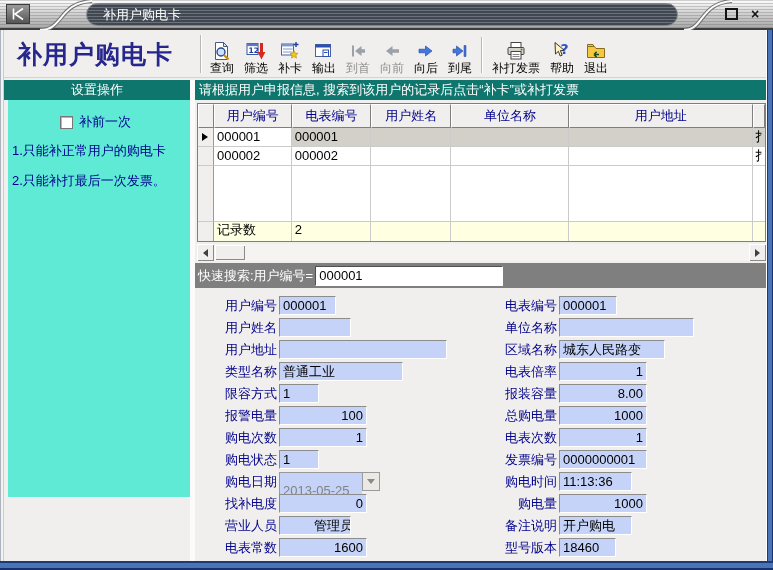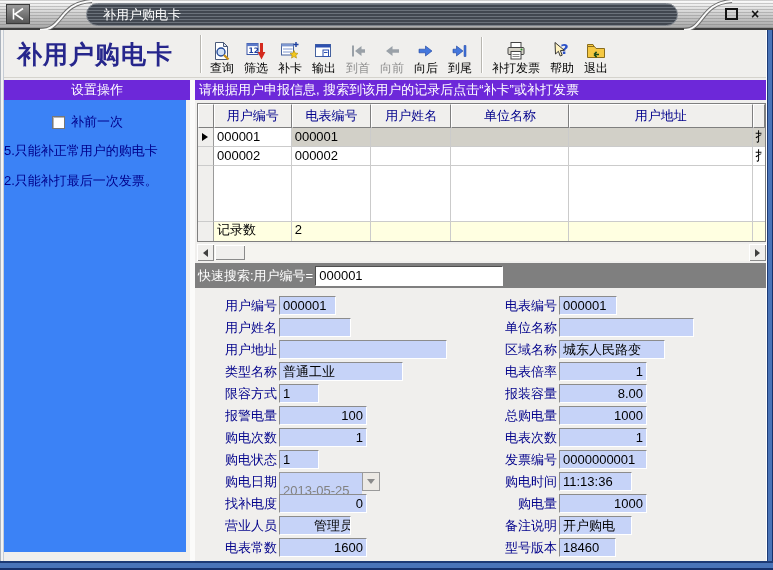--- a/index.html
+++ b/index.html
@@ -43,28 +43,28 @@
     background:linear-gradient(90deg,#b9b7b1 0 1px,#ffffff 1px 2px);}
   .tb-buttons{position:absolute;left:201px;top:2px;height:44px;display:flex;align-items:flex-end;}
   .tbtn{display:flex;flex-direction:column;align-items:center;justify-content:flex-end;
     padding:1px 4px 2px;margin:0 1px;font-size:12px;color:#000;line-height:14px;white-space:nowrap;}
   .tbtn svg{display:block;}
   .tbtn.disabled{color:#8e8e8e;}
   .tb-sep{width:2px;height:36px;margin:0 4px 4px;align-self:flex-end;
     background:linear-gradient(90deg,#b9b7b1 0 1px,#ffffff 1px 2px);}
 
   
-  .panel-header{position:absolute;top:80px;height:20px;background:#6d28d9;color:#fff;
+  .panel-header{position:absolute;top:80px;height:20px;background:#0f766e;color:#fff;
     font-size:13px;line-height:20px;box-sizing:border-box;z-index:3;white-space:nowrap;overflow:hidden;}
   .ph-side{left:4px;width:186px;text-align:center;}
   .ph-main{left:195px;width:571px;padding-left:4px;}
   .col-gap{position:absolute;left:190px;top:80px;width:5px;height:481px;background:#fbfbfa;z-index:2;}
 
   
-  .sidebar{position:absolute;left:0;top:100px;width:186px;height:452px;background:#3b82f6;}
+  .sidebar{position:absolute;left:8px;top:100px;width:186px;height:397px;background:#5eead4;}
   .cb-row{position:absolute;left:52px;top:13px;display:flex;align-items:center;}
   .cb-box{width:13px;height:13px;margin:0 6px 0 0;appearance:none;-webkit-appearance:none;
     background:#fff;border:1px solid #777;box-shadow:inset 1px 1px 0 #b5b5b5;}
   .cb-label{font-size:13px;color:#00008b;}
   .note{position:absolute;left:4px;font-size:13px;color:#00008b;white-space:nowrap;}
   .note1{top:42px;} .note2{top:72px;}
 
   
   .main{position:absolute;left:195px;top:100px;width:571px;height:461px;}
   .grid{position:absolute;left:2px;top:3px;width:569px;height:139px;border:1px solid #7f7f7f;
@@ -292,21 +292,21 @@
 
   <div class="panel-header ph-side">设置操作</div>
   <div class="panel-header ph-main">请根据用户申报信息, 搜索到该用户的记录后点击“补卡”或补打发票</div>
   <div class="col-gap"></div>
 
   <div class="sidebar">
     <div class="cb-row">
       <input type="checkbox" class="cb-box" style="">
       <span class="cb-label">补前一次</span>
     </div>
-    <div class="note note1">5.只能补正常用户的购电卡</div>
+    <div class="note note1">1.只能补正常用户的购电卡</div>
     <div class="note note2">2.只能补打最后一次发票。</div>
   </div>
 
   <div class="main">
 
     <div class="grid">
       <div class="g-row g-head">
         <div class="g-cell ci"></div>
         <div class="g-cell c1">用户编号</div>
         <div class="g-cell c2">电表编号</div>

